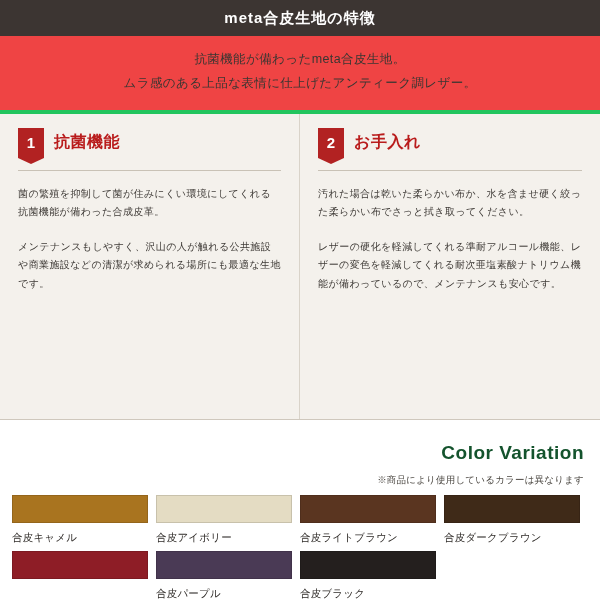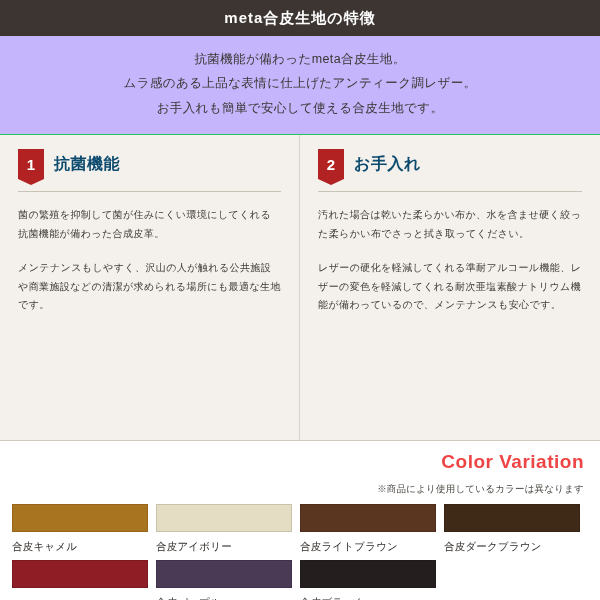--- a/index.html
+++ b/index.html
@@ -32,24 +32,24 @@
     justify-content: center;
   }
   .header-title {
     font-size: 15px;
     font-weight: bold;
     letter-spacing: 1px;
   }
 
   
   .intro {
-    background: #c4b5fd;
+    background: #ef4444;
     padding: 14px 10px 16px 10px;
     text-align: center;
-    border-bottom: 1px solid #22c55e;
+    border-bottom: 4px solid #22c55e;
   }
   .intro p {
     margin: 0 0 5px 0;
     font-size: 12.5px;
     line-height: 1.55;
     color: #3a3632;
     letter-spacing: 0.4px;
   }
   .intro p:last-child { margin-bottom: 0; }
 
@@ -94,21 +94,21 @@
     left: 0;
     width: 0;
     height: 0;
     border-left: 13px solid transparent;
     border-right: 13px solid transparent;
     border-top: 6px solid #b22222;
   }
   .col-title {
     font-size: 16px;
     font-weight: bold;
-    color: #0c4a6e;
+    color: #b91c1c;
     letter-spacing: 0.5px;
   }
   .rule {
     border: 0;
     border-top: 1px solid #c9c2b6;
     margin: 0 0 14px 0;
   }
   .col p {
     margin: 0 0 16px 0;
     font-size: 10px;
@@ -125,22 +125,23 @@
     height: 163px;
     box-sizing: border-box;
   }
   .cv-head {
     text-align: right;
     padding-right: 4px;
   }
   .cv-title {
     font-size: 19px;
     font-weight: bold;
-    color: #ef4444;
+    color: #14532d;
     letter-spacing: 0.5px;
+    margin-top: 12px;
   }
   .cv-note {
     font-size: 9.5px;
     color: #4a4640;
     margin-top: 10px;
     letter-spacing: 0.2px;
   }
   .swatch-grid {
     display: flex;
     flex-wrap: wrap;
@@ -170,21 +171,20 @@
 
 <div class="page">
 
   <div class="header">
     <span class="header-title">meta合皮生地の特徴</span>
   </div>
 
   <div class="intro">
     <p>抗菌機能が備わったmeta合皮生地。</p>
     <p>ムラ感のある上品な表情に仕上げたアンティーク調レザー。</p>
-    <p>お手入れも簡単で安心して使える合皮生地です。</p>
   </div>
 
   <div class="columns">
 
     <div class="col left">
       <div class="col-head">
         <div class="num-badge">1</div>
         <div class="col-title">抗菌機能</div>
       </div>
       <hr class="rule">

